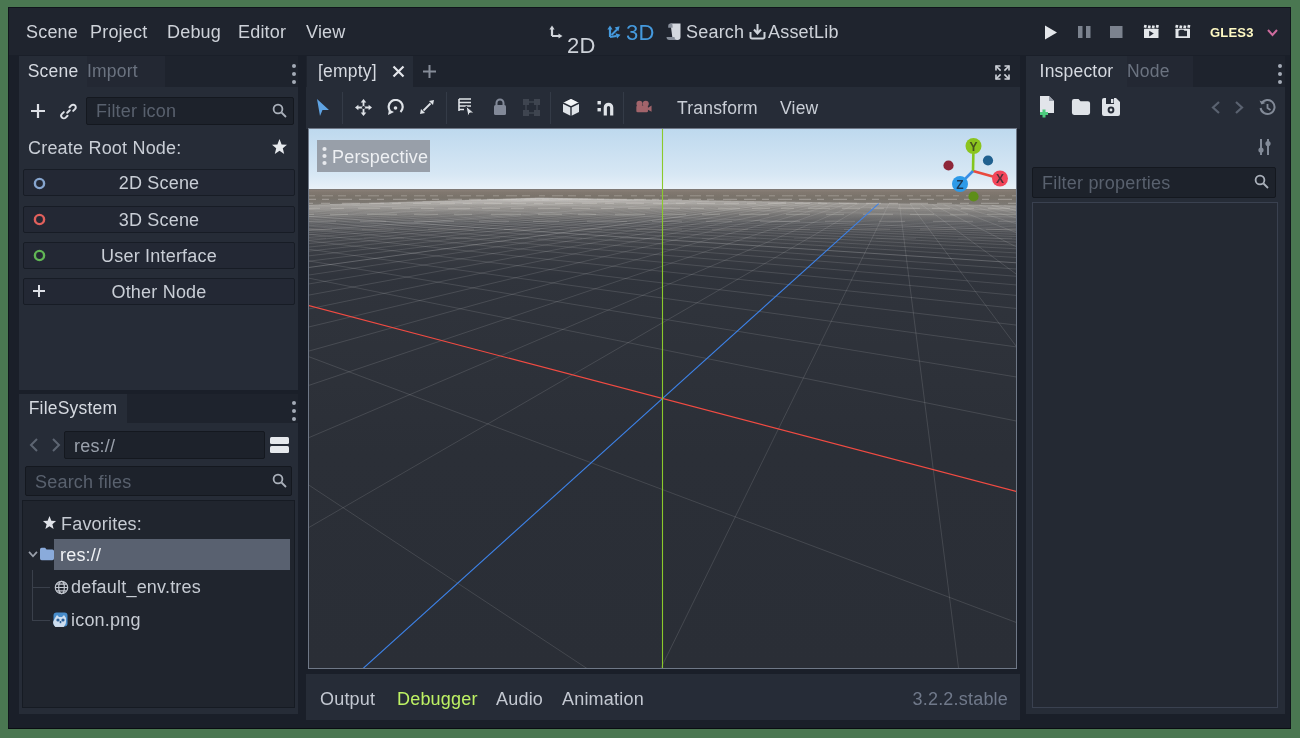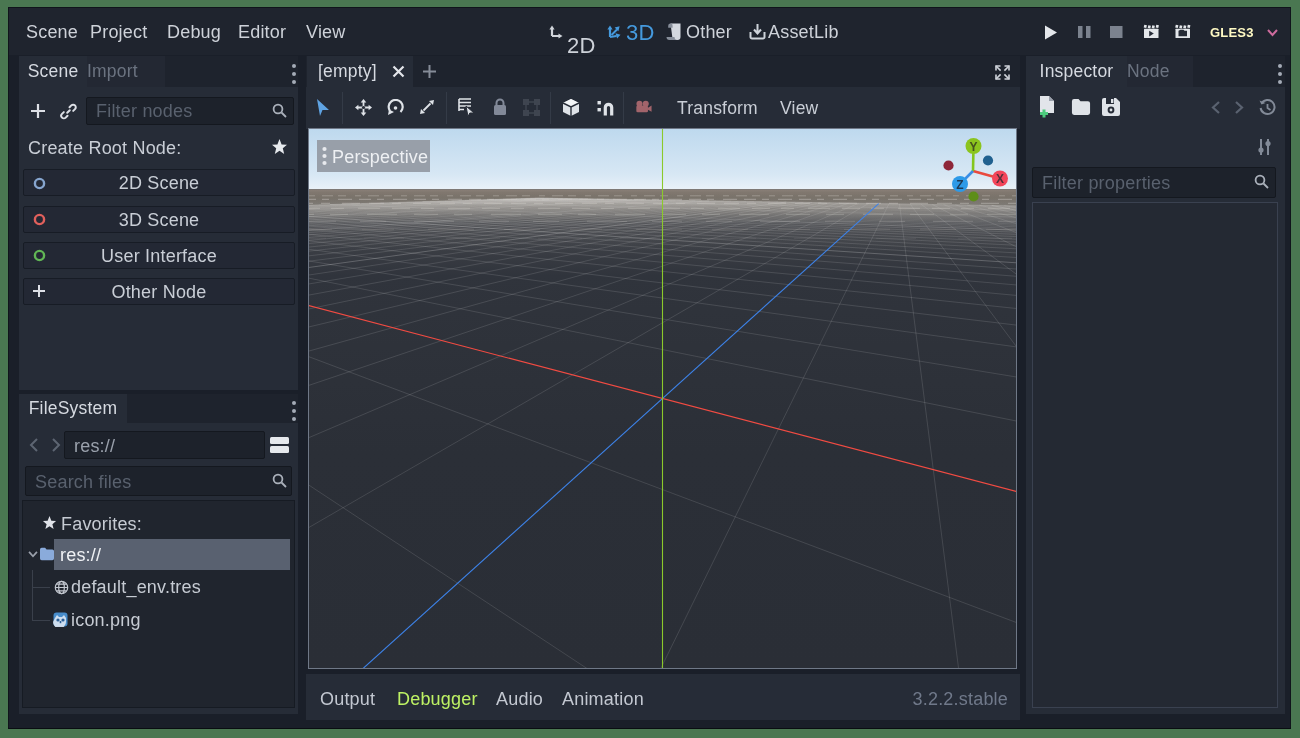--- a/index.html
+++ b/index.html
@@ -39,21 +39,21 @@
 <path d="M8.5 8.3l5 1.5-3.4 3.8z" fill="#459ade"></path>
 <path d="M4.5 10l5.5-5.5" stroke="#459ade" stroke-width="2" fill="none"></path>
 <path d="M7.6 2.5l5-1.2-1.2 5z" fill="#459ade"></path>
 </svg>
 <div class="t" style="left:626px;top:21px;color:#459ade;font-size:22px">3D</div>
 <svg class="a" style="left:666px;top:23px" width="15" height="18" viewBox="0 0 15 18">
 <path d="M4.5 0.5h10v13.5a3 3 0 0 1-3 3h-8a3 3 0 0 0 2.8-3z" fill="#d4d8df"></path>
 <path d="M4.5 0.5a2.3 2.3 0 0 0-2.3 2.3v2h4.4v-2A2.1 2.1 0 0 0 4.5 0.5z" fill="#868d99"></path>
 <path d="M3.5 17a3 3 0 0 1-3-3h8a3 3 0 0 0 3 3z" fill="#868d99"></path>
 </svg>
-<div class="t" style="left:686px;top:21px;color:#ced2d9;font-size:18px">Other</div>
+<div class="t" style="left:686px;top:21px;color:#ced2d9;font-size:18px">Search</div>
 <svg class="a" style="left:749px;top:23px" width="17" height="17" viewBox="0 0 17 17">
 <path d="M8.5 1v9M5 6.5l3.5 4L12 6.5" stroke="#ced3da" stroke-width="2" fill="none"></path>
 <path d="M1.5 9v5a1.5 1.5 0 0 0 1.5 1.5h11A1.5 1.5 0 0 0 15.5 14V9" stroke="#ced3da" stroke-width="2" fill="none"></path>
 </svg>
 <div class="t" style="left:768px;top:21px;color:#ced2d9;font-size:18px">AssetLib</div>
 <svg class="a" style="left:1044px;top:24px" width="150" height="16" viewBox="0 0 150 16">
 <path d="M1 1.5l12 7L1 15.5z" fill="#e4e7eb"></path>
 <path d="M34 2h4.5v12H34zM42 2h4.5v12H42z" fill="#7b828e"></path>
 <rect x="66" y="2" width="12.5" height="12" fill="#7b828e"></rect>
 <g fill="#e4e7eb">
@@ -90,21 +90,21 @@
     <path d="M8 1v14M1 8h14" stroke="#dde0e6" stroke-width="2.2"></path>
   </svg>
 <svg class="a" style="left:60px;top:103px" width="17" height="17" viewBox="0 0 17 17">
 <g stroke="#dde0e6" stroke-width="2" fill="none" stroke-linecap="round">
 <path d="M7.2 9.8l2.6-2.6"></path>
 <path d="M9.5 4.2l1.8-1.8a2.6 2.6 0 0 1 3.7 3.7l-1.8 1.8"></path>
 <path d="M7.5 12.8l-1.8 1.8a2.6 2.6 0 0 1-3.7-3.7l1.8-1.8"></path>
 </g>
   </svg>
 <div class="inp" style="left:86px;top:97px;width:208px;height:28px">
-    <span style="top:2px">Filter nodes</span>
+    <span style="top:2px">Filter icon</span>
   </div>
 <svg class="a" style="left:272px;top:103px" width="15" height="15" viewBox="0 0 15 15">
     <circle cx="6" cy="6" r="4.4" stroke="#aab0ba" stroke-width="1.8" fill="none"></circle>
     <path d="M9.5 9.5L14 14" stroke="#aab0ba" stroke-width="1.8"></path>
   </svg>
 <div class="t" style="left:28px;top:137px">Create Root Node:</div>
 <svg class="a" style="left:271px;top:139px" width="17" height="16" viewBox="0 0 17 16">
     <path d="M8.5 0l2.1 5.4 5.4.3-4.2 3.6 1.4 5.6-4.7-3.1-4.7 3.1 1.4-5.6L1 5.7l5.4-.3z" fill="#e6e9ed"></path>
   </svg>
 <div class="btn" style="left:23px;top:169px;width:272px;height:27px;line-height:27px">2D Scene</div>

